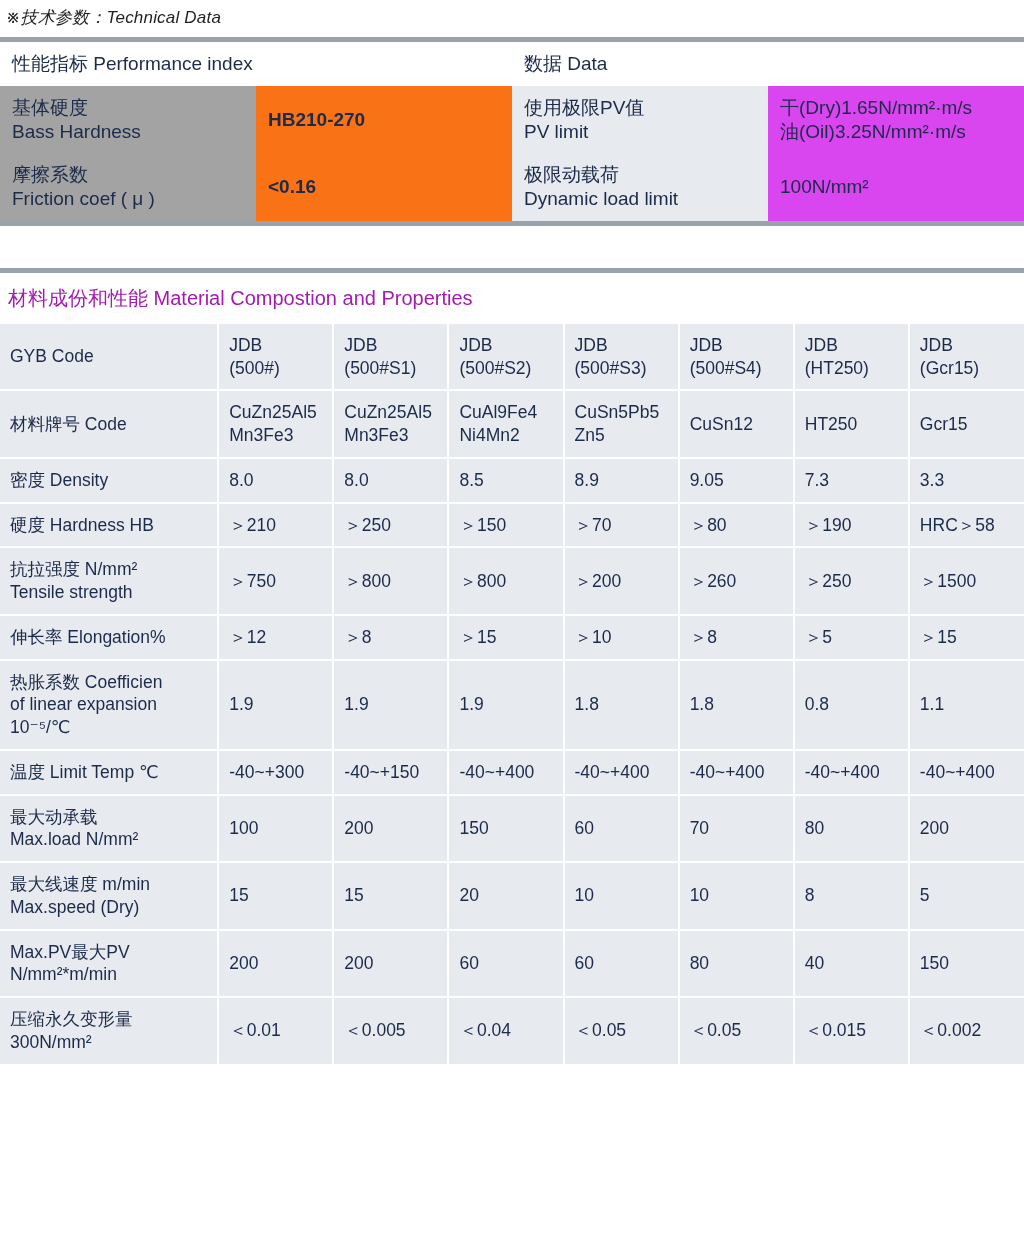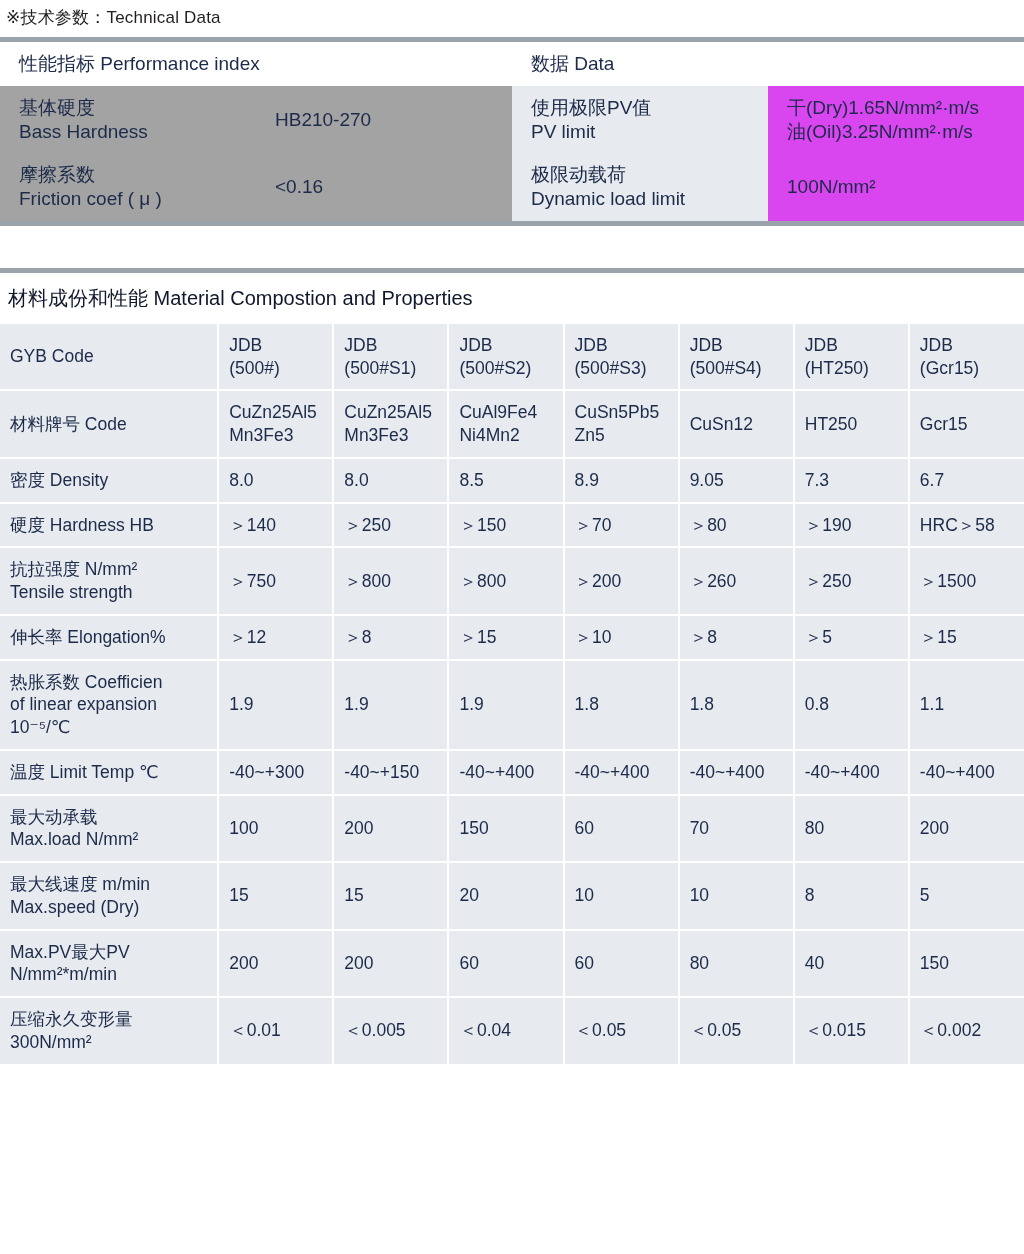--- a/index.html
+++ b/index.html
@@ -11,34 +11,35 @@
   body { width: 1024px; min-height: 1254px; position: relative; }
 
   .page { width: 1024px; padding: 0; }
 
   
   .top-heading {
     font-size: 17px;
     color: #231f20;
     padding: 6px 11px 8px 6px;
     letter-spacing: 0.2px;
+    font-style: italic;
   }
   .top-heading .cn { }
   .top-heading .en { }
 
   
   .tech-wrap { width: 1024px; }
   table.tech {
     width: 1024px;
     border-collapse: collapse;
     table-layout: fixed;
   }
   table.tech td, table.tech th {
     vertical-align: middle;
-    padding: 10px 10px 10px 19px;
+    padding: 10px 10px 10px 12px;
     font-size: 19px;
     color: #1c2b4a;
     border: 0;
     line-height: 1.25;
   }
   .hdr-row td {
     background: #ffffff;
     font-size: 20px;
     color: #1c2b4a;
     padding-top: 14px;
@@ -51,35 +52,35 @@
   }
   .band-bottom {
     height: 5px;
     background: #9aa3ab;
     width: 1024px;
   }
   .cellL { border-right: 2px solid #ffffff; }
   .rowsep { border-bottom: 2px solid #ffffff; }
 
   .tech .c1 { width: 258px; background: #a3a3a3; }
-  .tech .c2 { width: 254px; background: #a3a3a3; }
+  .tech .c2 { width: 254px; background: #f97316; font-weight: bold; }
   .tech .c3 { width: 258px; background: #e7eaee; }
   .tech .c4 { width: 254px; background: #d946ef; }
 
   .tech .hdr1 { width: 512px; }
   .tech .hdr2 { width: 512px; }
 
   .twoline span { display: block; }
 
   .gapblock { height: 42px; background: #ffffff; }
 
   
   .mat-title {
     font-size: 20px;
-    color: #0f172a;
+    color: #a21caf;
     padding: 12px 0 12px 8px;
     background: #ffffff;
   }
   table.mat {
     width: 1024px;
     border-collapse: collapse;
     table-layout: fixed;
   }
   table.mat td {
     vertical-align: middle;
@@ -239,29 +240,29 @@
           <td class="datacol multi">
             <span>8.9</span>
           </td>
           <td class="datacol multi">
             <span>9.05</span>
           </td>
           <td class="datacol multi">
             <span>7.3</span>
           </td>
           <td class="datacol multi">
-            <span>6.7</span>
+            <span>3.3</span>
           </td>
         </tr>
         <tr>
           <td class="labelcol multi">
             <span>硬度 Hardness HB</span>
           </td>
           <td class="datacol multi">
-            <span>＞140</span>
+            <span>＞210</span>
           </td>
           <td class="datacol multi">
             <span>＞250</span>
           </td>
           <td class="datacol multi">
             <span>＞150</span>
           </td>
           <td class="datacol multi">
             <span>＞70</span>
           </td>

